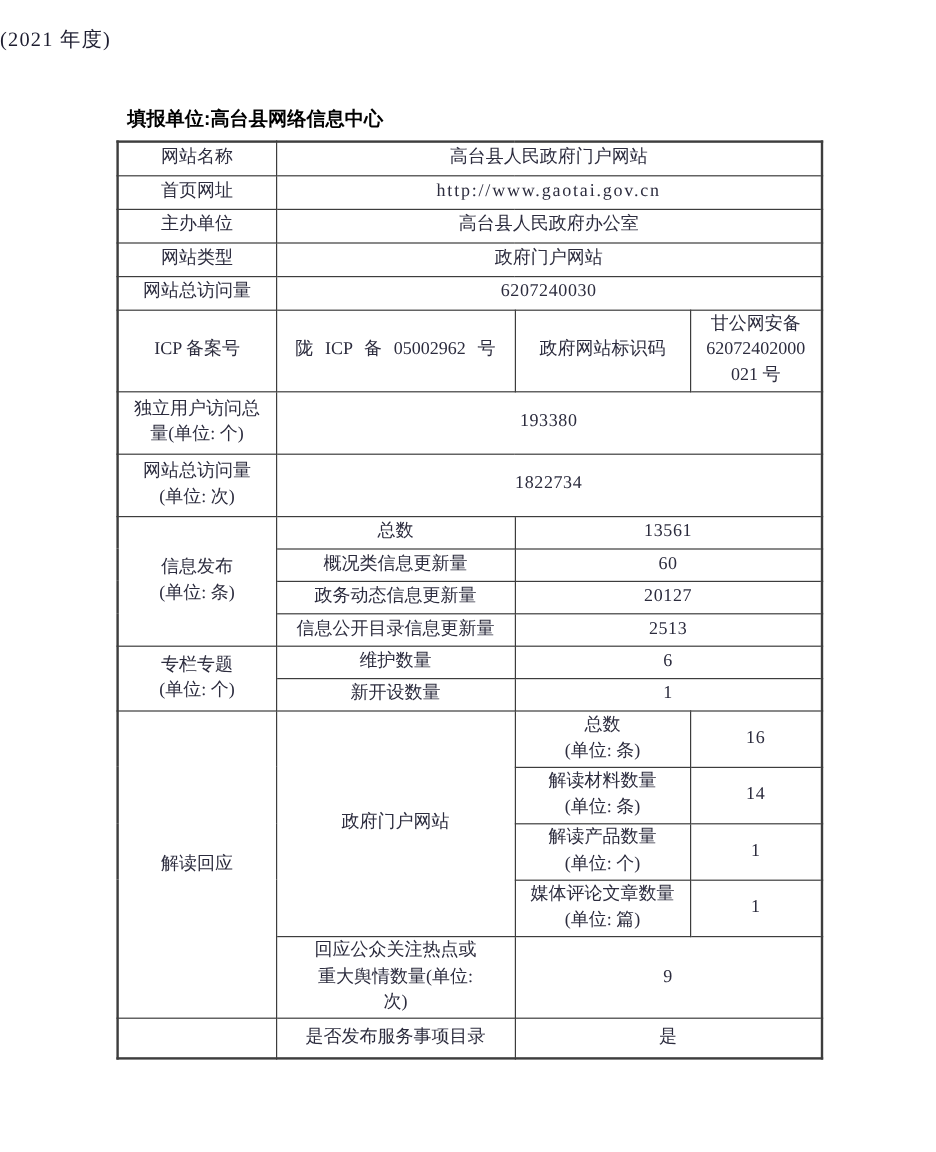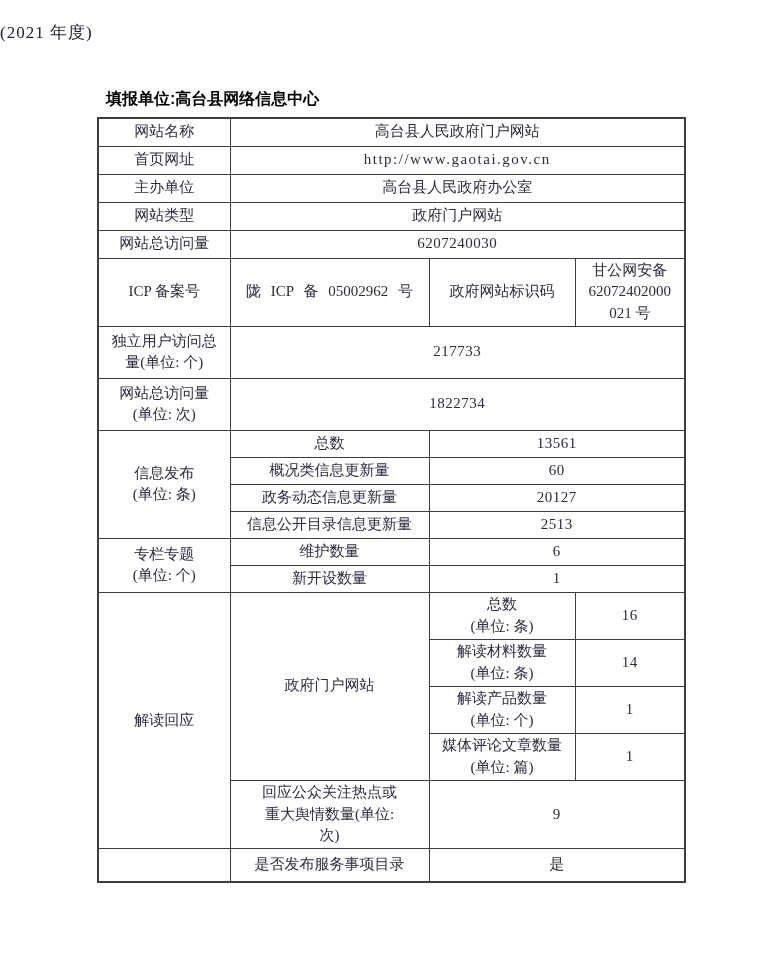--- a/index.html
+++ b/index.html
@@ -108,21 +108,21 @@
         <td>ICP 备案号</td>
         <td class="wide">陇 ICP 备 05002962 号</td>
         <td>政府网站标识码</td>
         <td class="pre">甘公网安备
 62072402000
 021 号</td>
       </tr>
       <tr class="h52">
         <td class="pre">独立用户访问总
 量(单位: 个)</td>
-        <td colspan="3" class="num">217733</td>
+        <td colspan="3" class="num">193380</td>
       </tr>
       <tr class="h52">
         <td class="pre">网站总访问量
 (单位: 次)</td>
         <td colspan="3" class="num">1822734</td>
       </tr>
       <tr class="h27">
         <td rowspan="4" class="pre">信息发布
 (单位: 条)</td>
         <td>总数</td>

